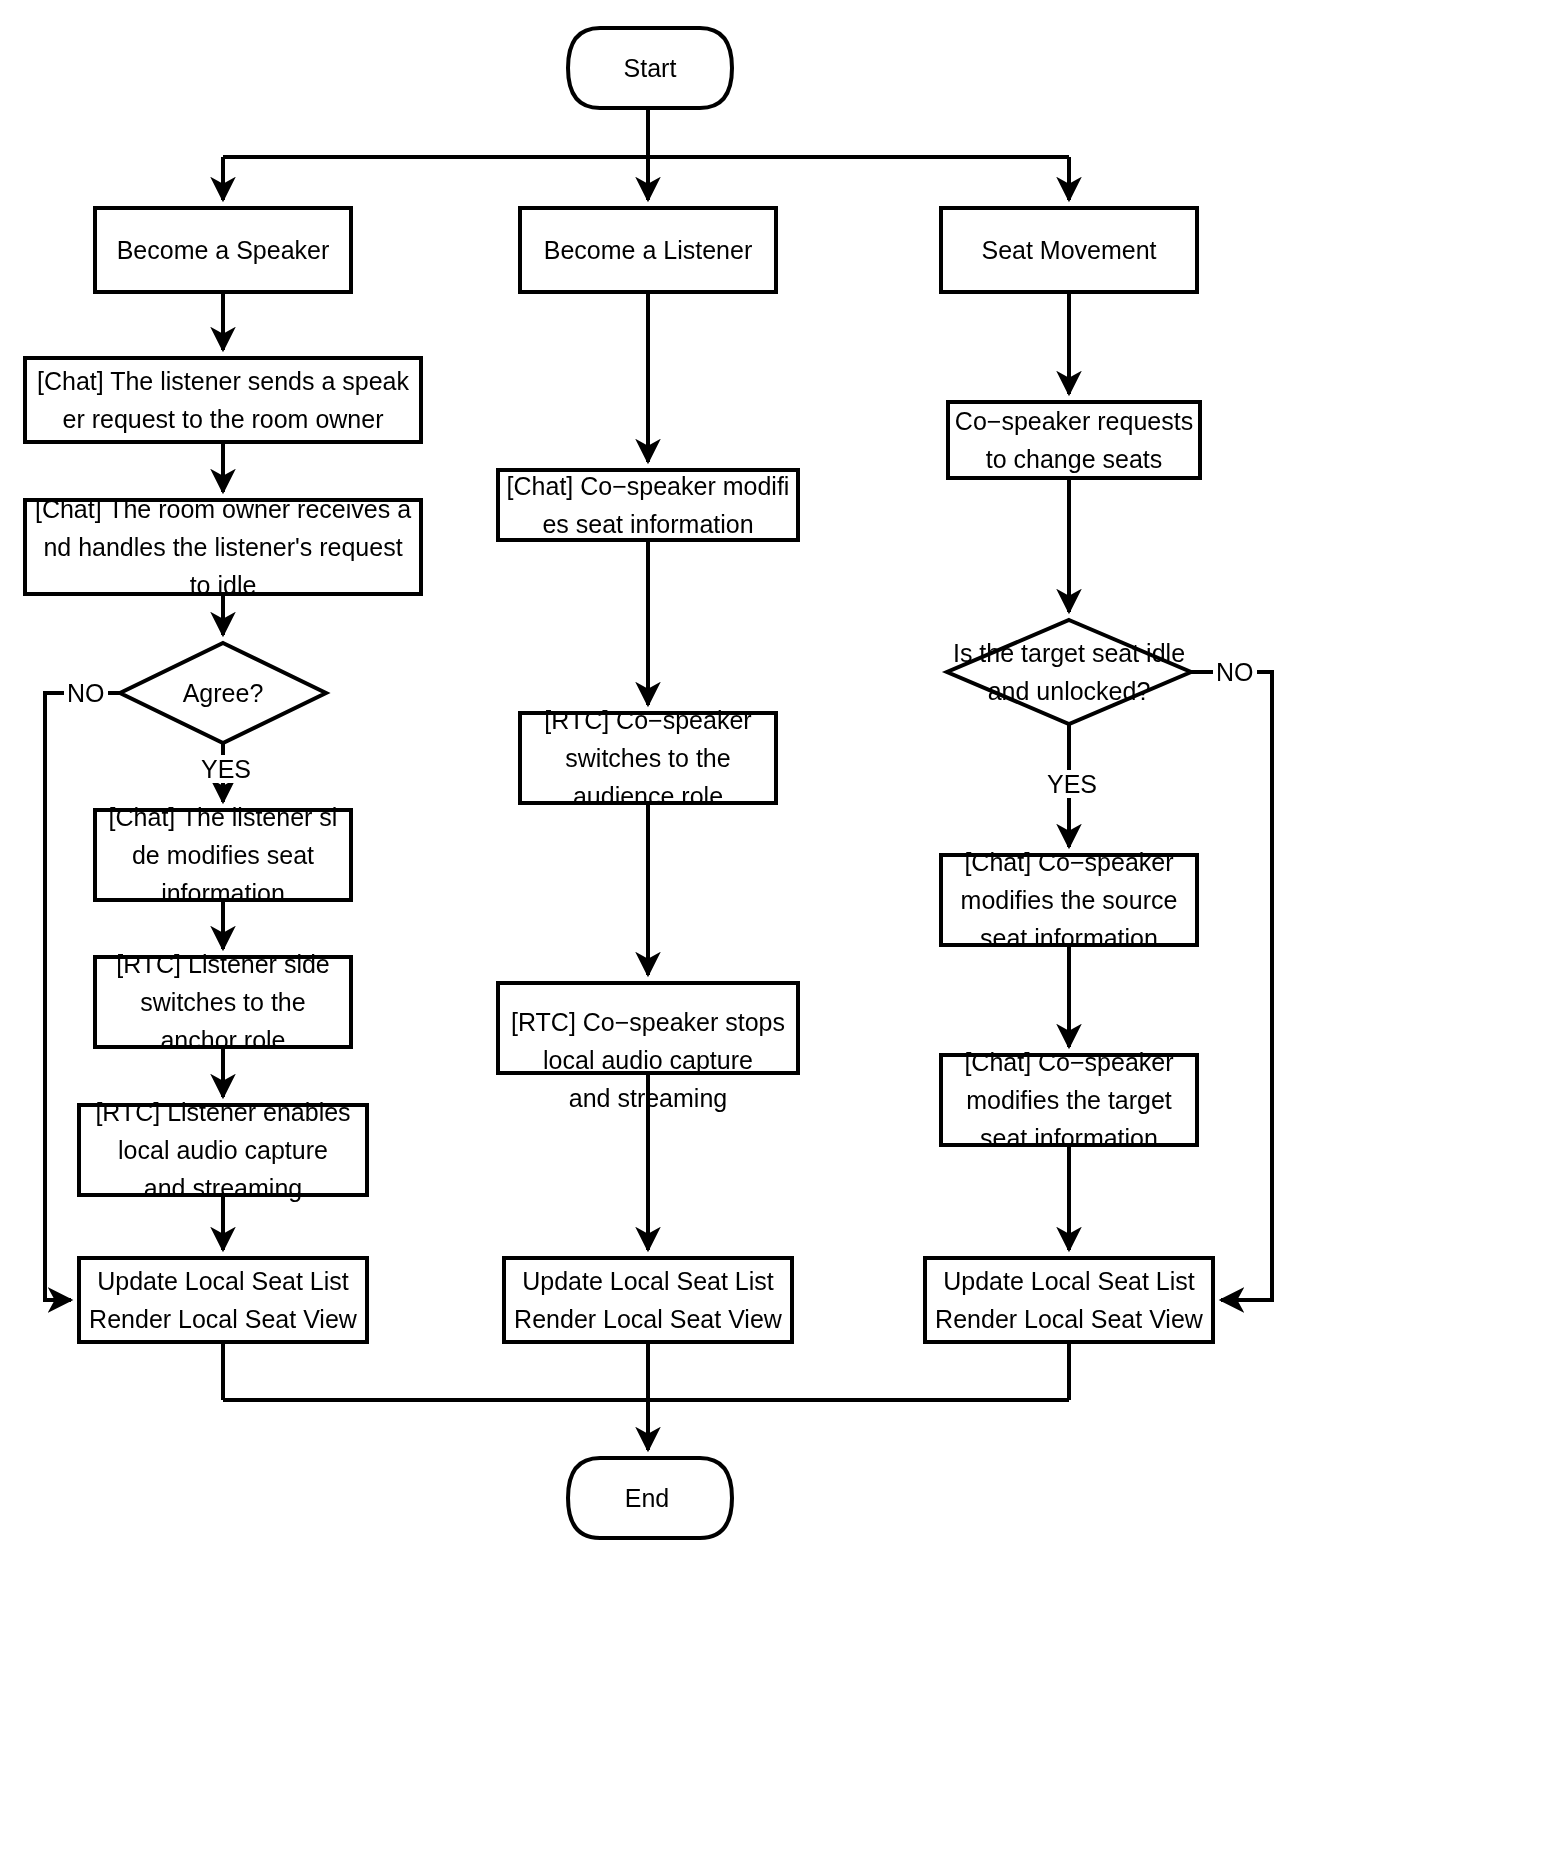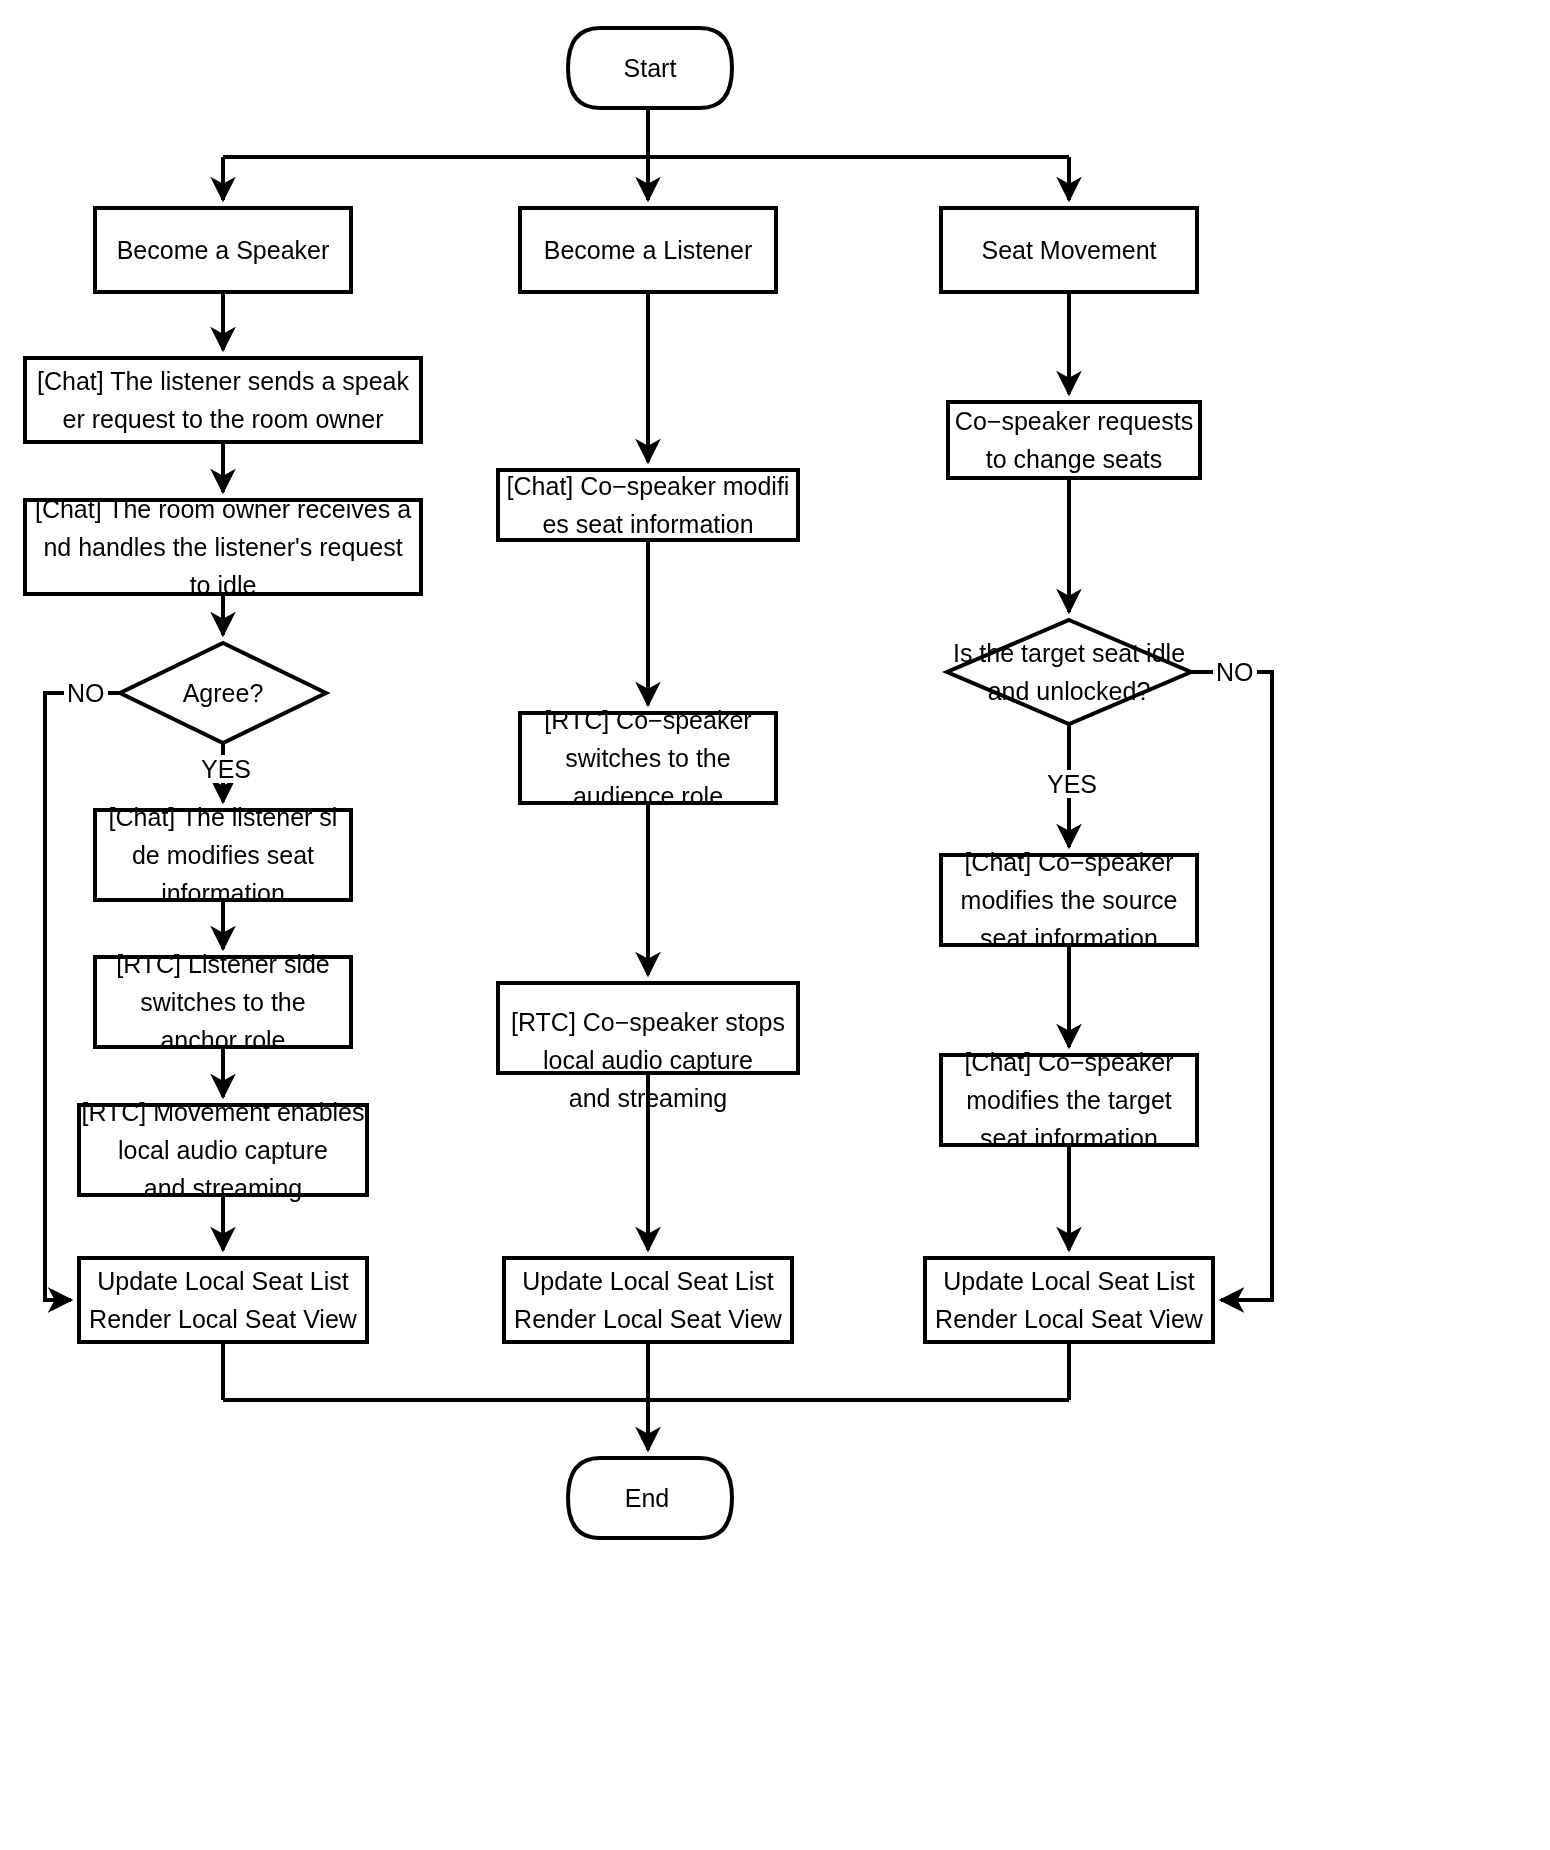--- a/index.html
+++ b/index.html
@@ -144,21 +144,21 @@
   <div class="node-text" style="left:25px; top:500px; width:396px; height:94px;">[Chat] The room owner receives a
 nd handles the listener's request
 to idle</div>
   <div class="node-text" style="left:148px; top:653px; width:150px; height:80px;">Agree?</div>
   <div class="node-text" style="left:95px; top:810px; width:256px; height:90px;">[Chat] The listener si
 de modifies seat
 information</div>
   <div class="node-text" style="left:95px; top:957px; width:256px; height:90px;">[RTC] Listener side
 switches to the
 anchor role</div>
-  <div class="node-text" style="left:79px; top:1105px; width:288px; height:90px;">[RTC] Movement enables
+  <div class="node-text" style="left:79px; top:1105px; width:288px; height:90px;">[RTC] Listener enables
 local audio capture
 and streaming</div>
   <div class="node-text" style="left:79px; top:1258px; width:288px; height:84px;">Update Local Seat List
 Render Local Seat View</div>
 
   <div class="node-text" style="left:498px; top:470px; width:300px; height:70px;">[Chat] Co−speaker modifi
 es seat information</div>
   <div class="node-text" style="left:520px; top:713px; width:256px; height:90px;">[RTC] Co−speaker
 switches to the
 audience role</div>

